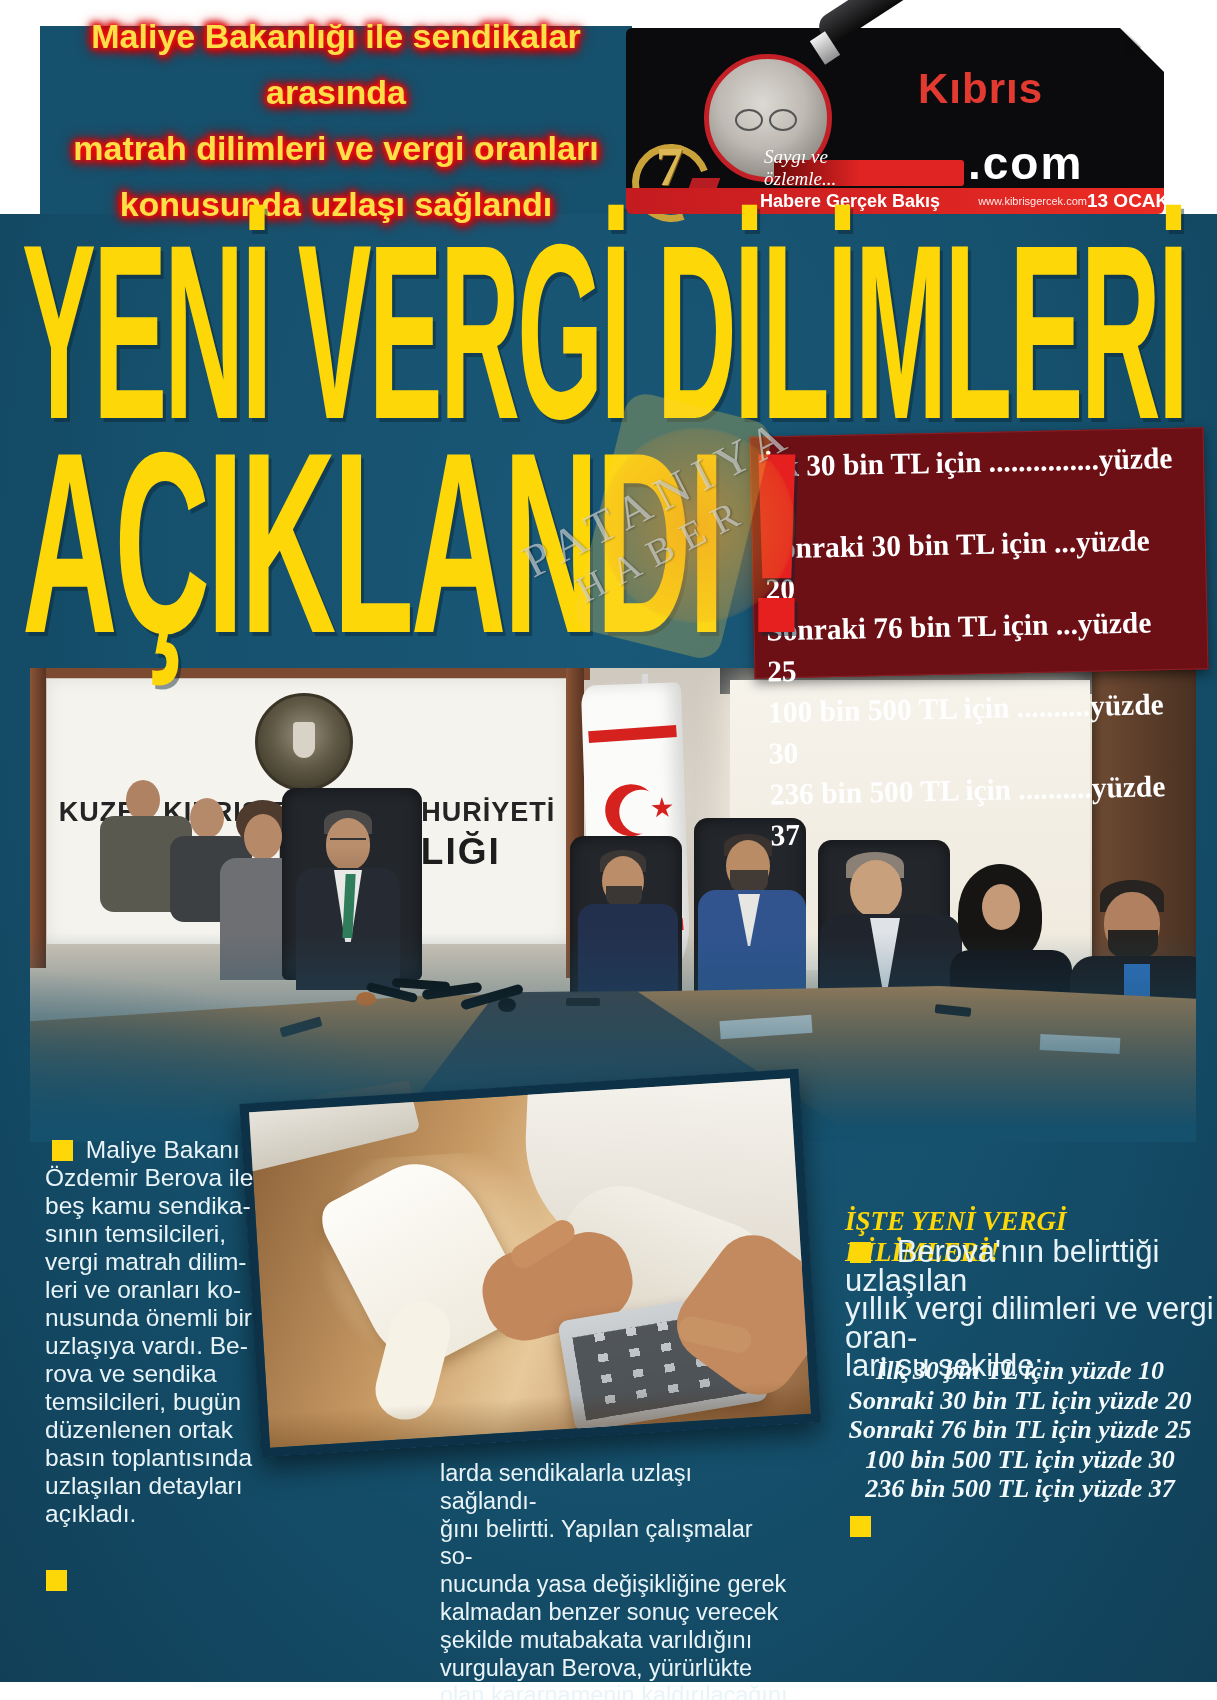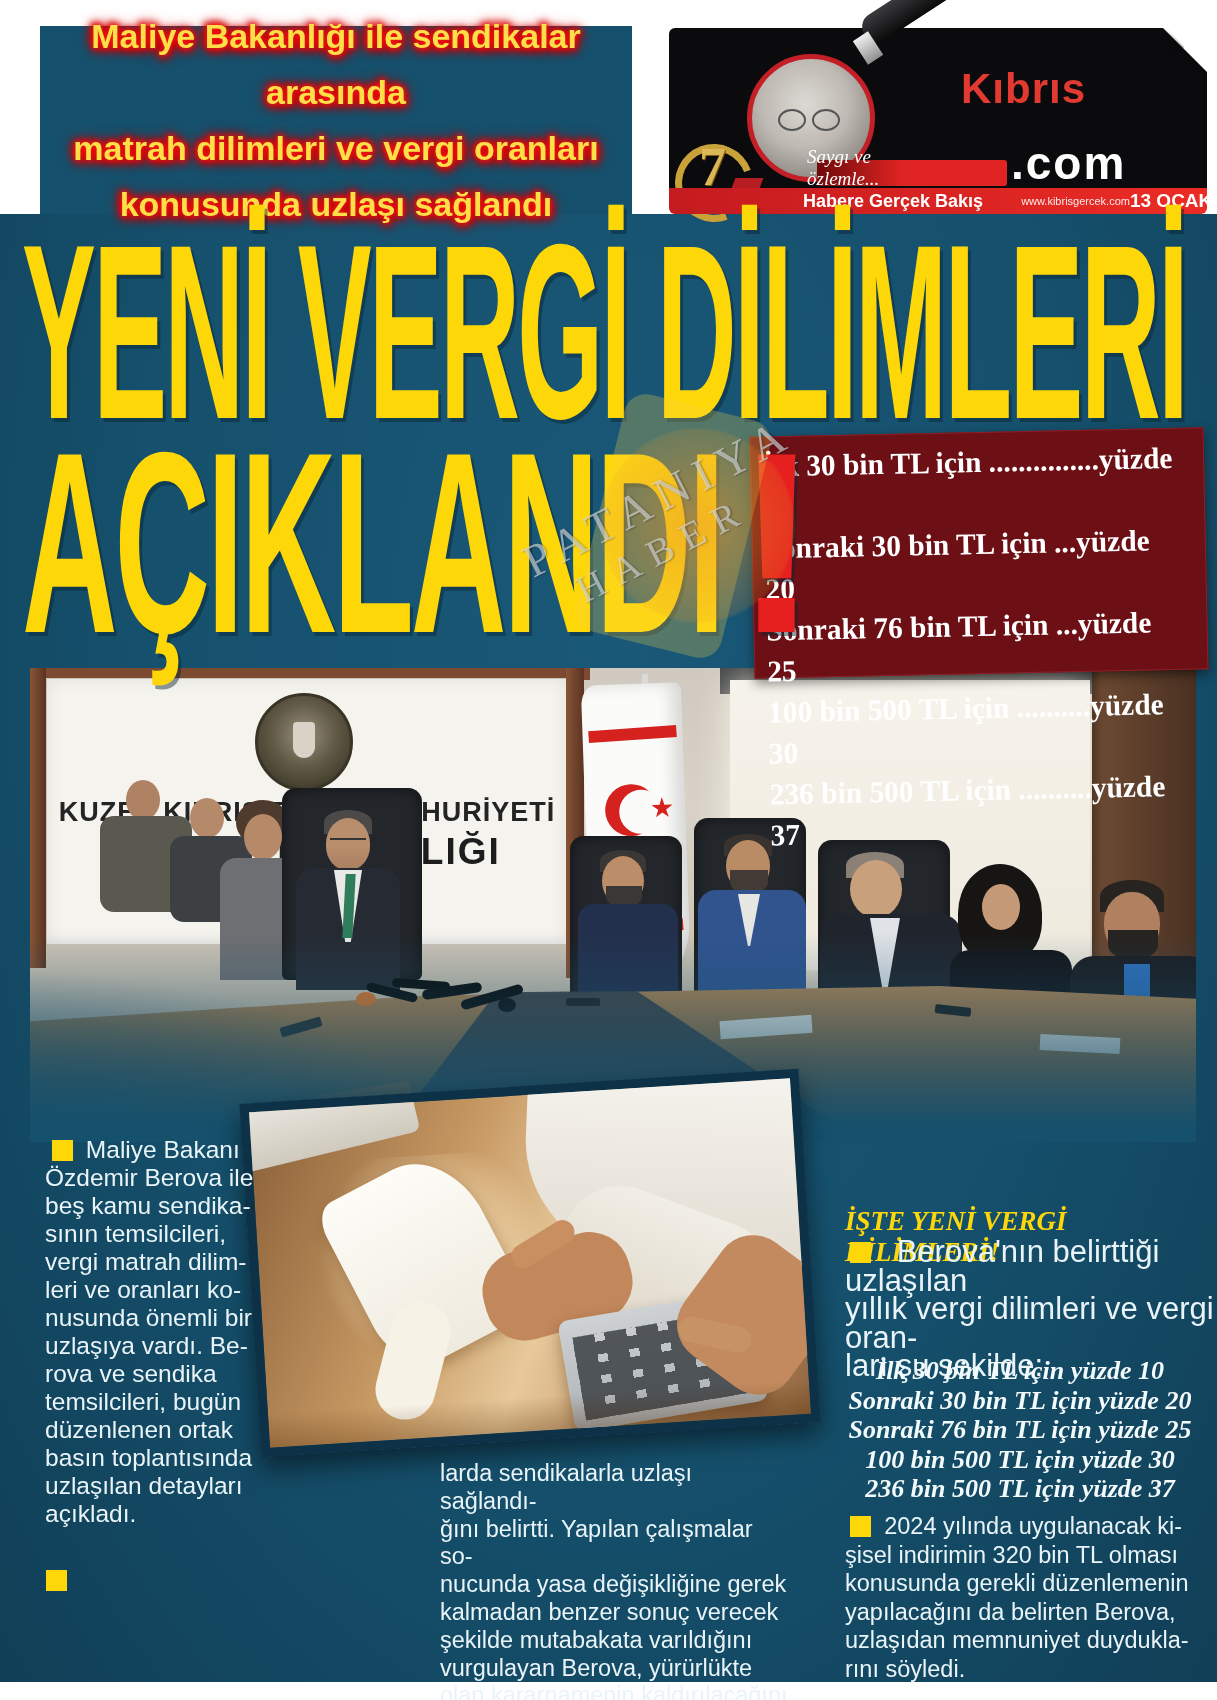--- a/index.html
+++ b/index.html
@@ -11,21 +11,21 @@
   .teal-main{left:0;top:214px;width:1217px;height:1468px;z-index:1;
     background:radial-gradient(ellipse at 50% 28%, #1a5878 0%, #15506c 55%, #113f57 100%);}
 
   
   .topline{left:40px;top:26px;width:592px;height:188px;background:#15506c;z-index:10;
     display:flex;align-items:center;justify-content:center;text-align:center;}
   .topline-text{color:#fde047;font-weight:bold;font-size:34px;line-height:56px;white-space:pre-line;
     text-shadow:0 0 5px #ff2020,0 0 9px #ef0000,0 0 16px #d80000,2px 2px 8px #c40000,-2px -2px 8px #c40000,0 3px 10px #b00000;}
 
   
-  .masthead{left:669px;top:28px;width:538px;height:166px;background:#0b0b0d;border-radius:6px;z-index:10;}
+  .masthead{left:626px;top:28px;width:538px;height:166px;background:#0b0b0d;border-radius:6px;z-index:10;}
   .curl{right:0;top:0;width:0;height:0;border-top:44px solid #ffffff;border-left:44px solid transparent;}
   .curl-shade{right:28px;top:6px;width:26px;height:26px;background:linear-gradient(225deg,rgba(0,0,0,.25),transparent 60%);transform:rotate(45deg);}
   .mag-handle{left:196px;top:-8px;width:186px;height:30px;border-radius:14px;transform:rotate(-33deg);transform-origin:left center;
     background:linear-gradient(180deg,#3c3c40,#0a0a0a);}
   .mag-collar{left:190px;top:6px;width:18px;height:28px;background:linear-gradient(#f0f0f0,#8f8f8f);transform:rotate(-33deg);}
   .face{left:78px;top:26px;width:118px;height:118px;border-radius:50%;border:5px solid #c22026;
     background:radial-gradient(circle at 45% 38%, #dcd9d4 0%, #beb9b2 45%, #8e8a84 78%, #6a655f 100%);}
   .face-glass{left:26px;top:50px;width:24px;height:18px;border:2px solid #555;border-radius:50%;}
   .face-glass2{left:60px;top:50px;width:24px;height:18px;border:2px solid #555;border-radius:50%;}
   .brand-top{left:292px;top:40px;font-size:42px;font-weight:bold;color:#e23a31;letter-spacing:1px;line-height:1;}
@@ -334,20 +334,14 @@
   <div class="abs bullet" style="left:850px;top:1242px;"></div>
   <div class="abs bodycol p-col3b">      Berova'nın belirttiği uzlaşılan
 yıllık vergi dilimleri ve vergi oran-
 ları şu şekilde:</div>
   <div class="abs brackets">İlk 30 bin TL için yüzde 10
 Sonraki 30 bin TL için yüzde 20
 Sonraki 76 bin TL için yüzde 25
 100 bin 500 TL için yüzde 30
 236 bin 500 TL için yüzde 37</div>
   <div class="abs bullet" style="left:850px;top:1516px;"></div>
-  <div class="abs bodycol p-col3c">      2024 yılında uygulanacak ki-
-şisel indirimin 320 bin TL olması
-konusunda gerekli düzenlemenin
-yapılacağını da belirten Berova,
-uzlaşıdan memnuniyet duydukla-
-rını söyledi.</div>
 
 </div>
 
 </body></html>

